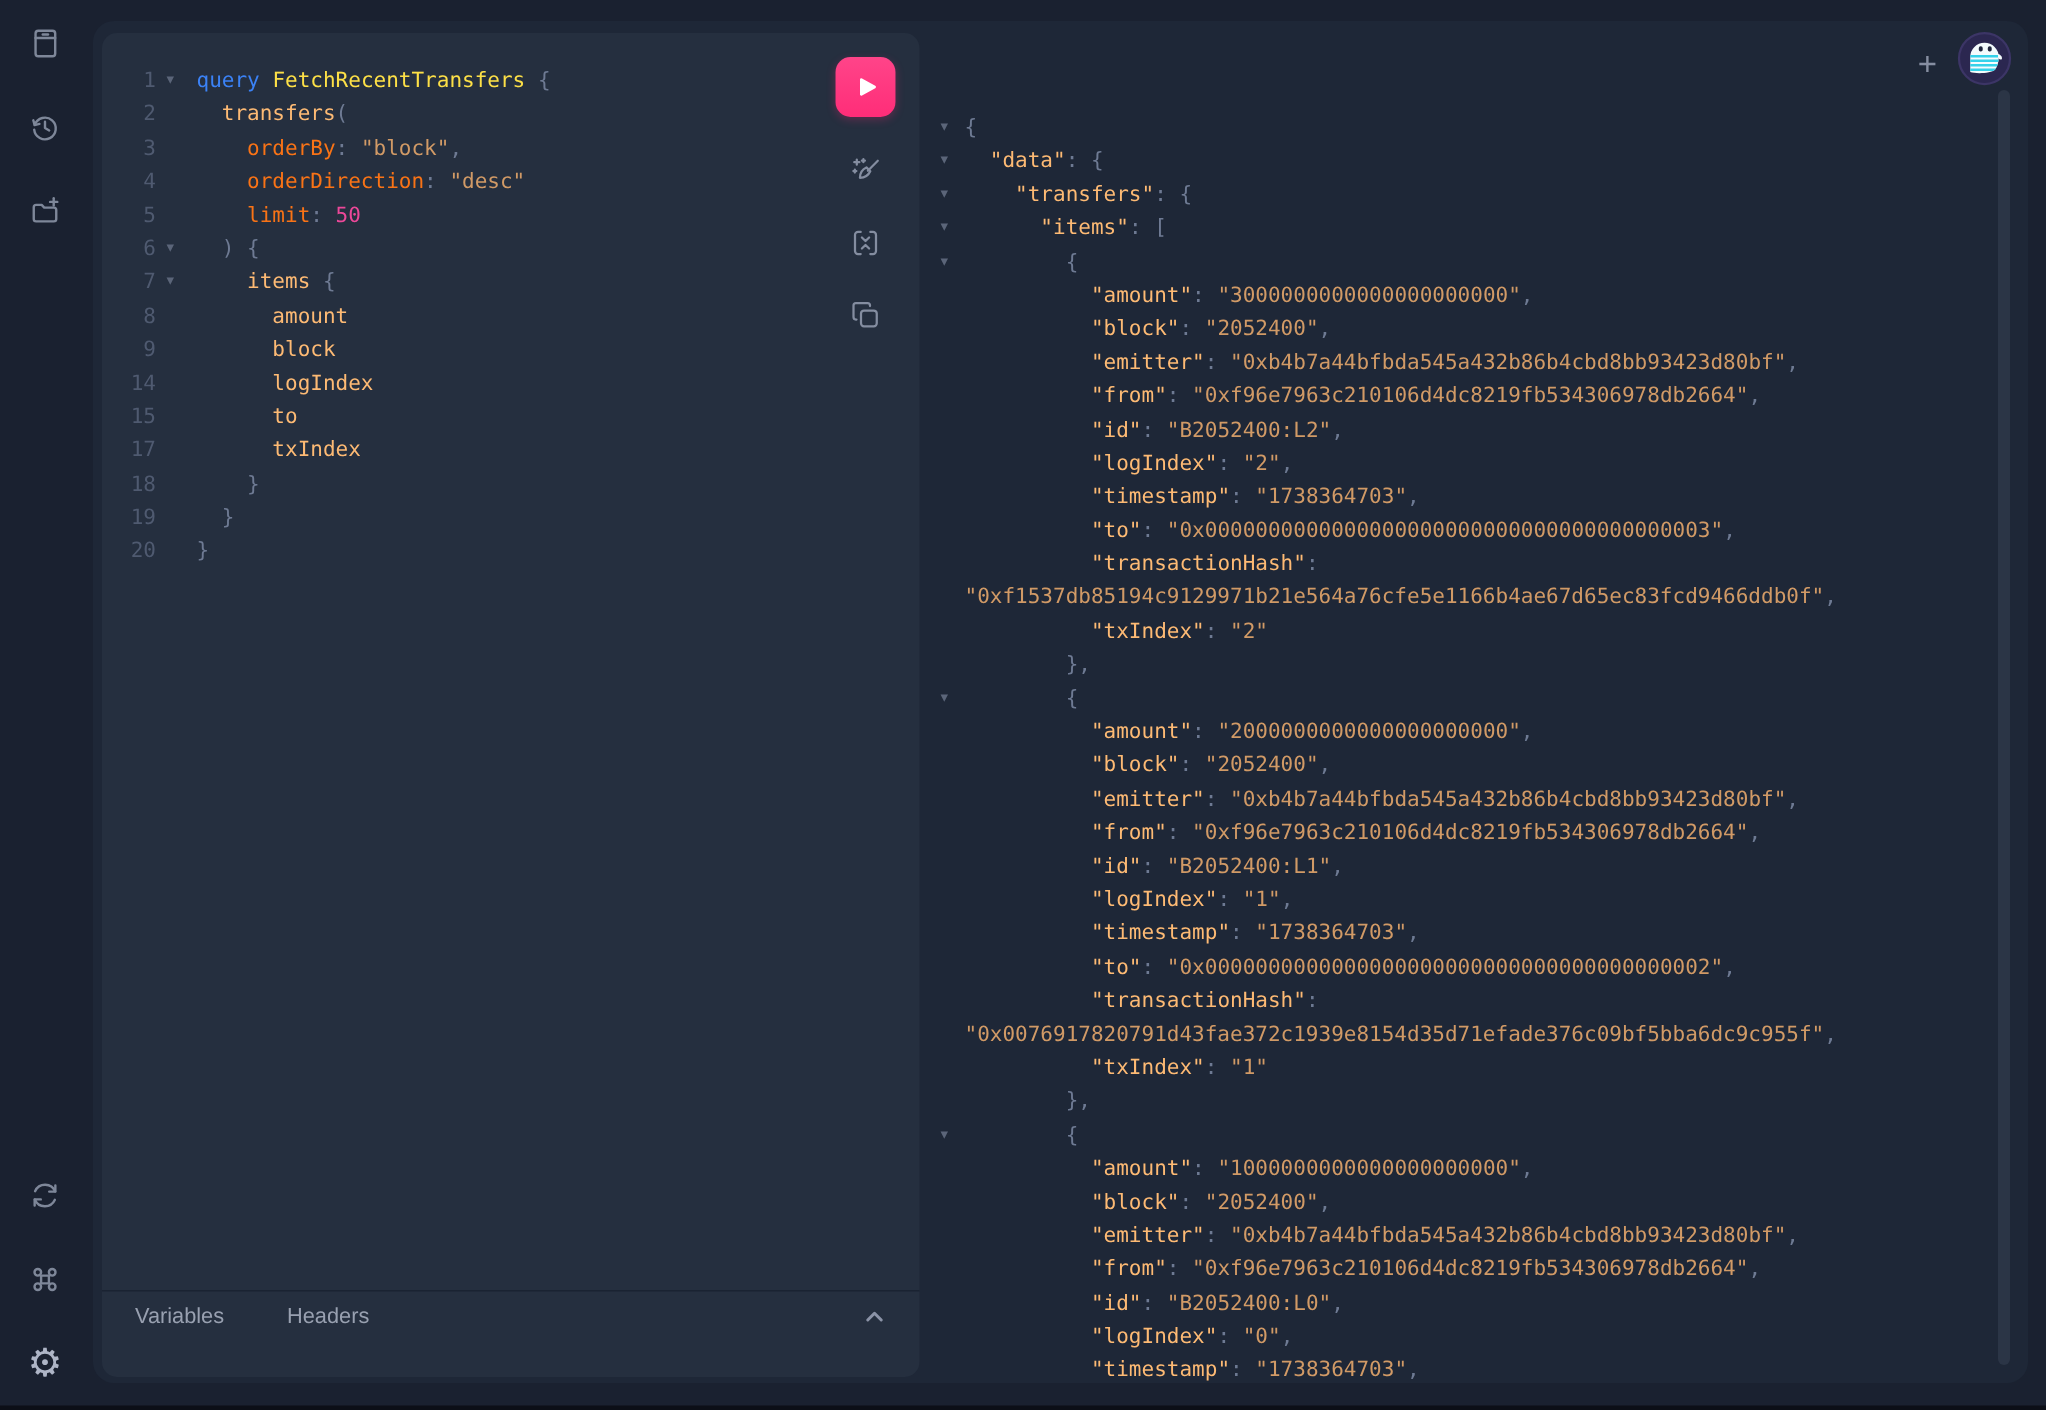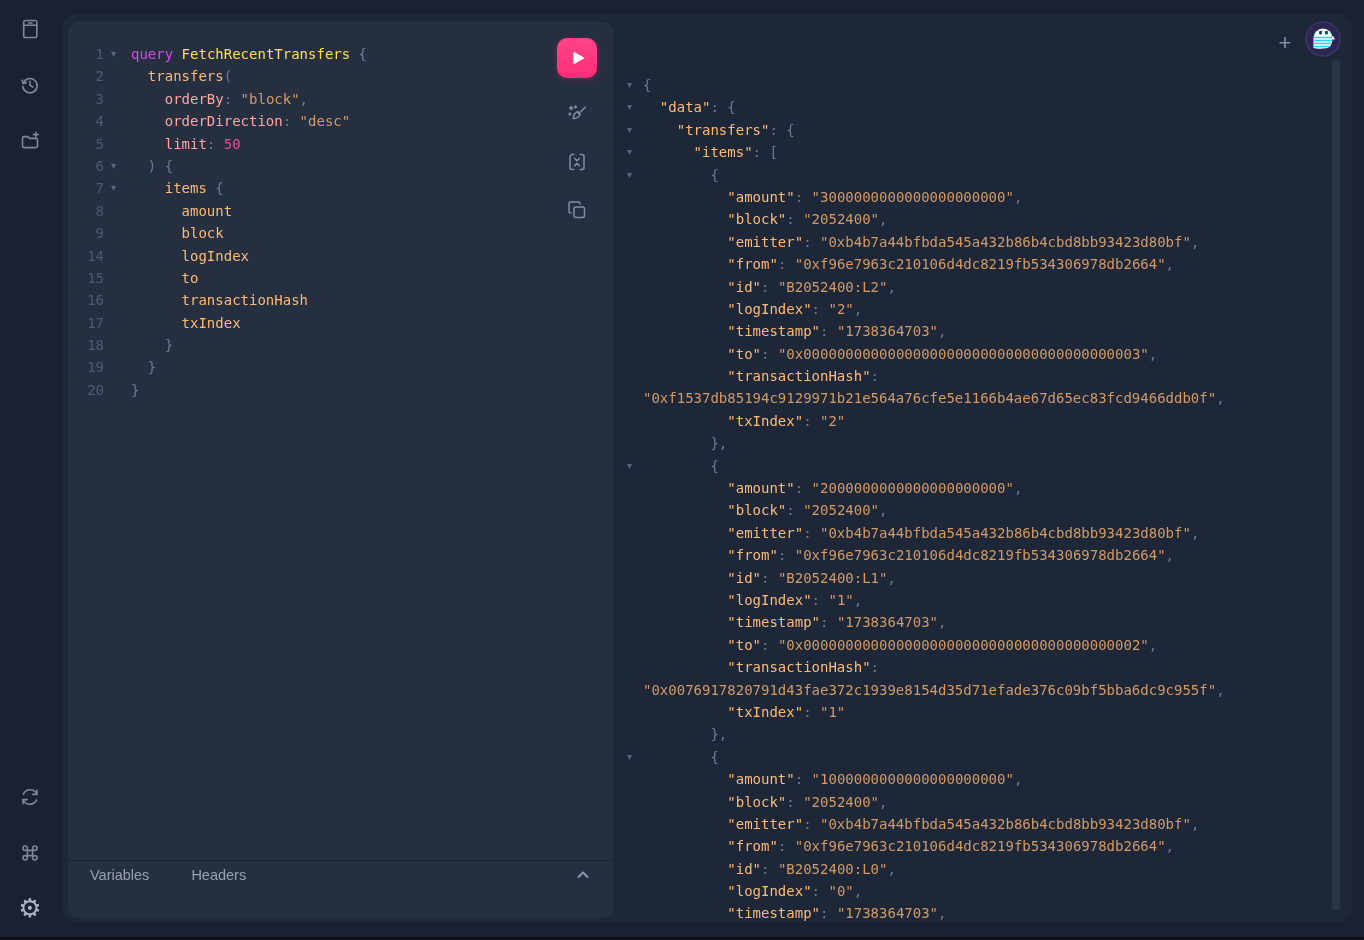--- a/index.html
+++ b/index.html
@@ -19,26 +19,26 @@
   
   .main-frame { position:absolute; left:62px; top:14px; width:1290px; height:908px; background:#1e2737; border-radius:14px; overflow:hidden; }
 
   
   .editor-panel { position:absolute; left:6px; top:8px; width:545px; height:896px; background:#252f3f; border-radius:10px; }
   .query-area { position:absolute; left:0; top:0; right:0; height:838px; overflow:hidden; padding-top:21px; }
   .ed-line { display:flex; height:22.4px; line-height:22.4px; font-size:14px; }
   .ed-ln { width:36px; text-align:right; color:#4f5a70; font-family:"DejaVu Sans Mono",monospace; flex:none; }
   .fold-col { width:27px; flex:none; text-align:left; padding-left:7px; font-size:10px; color:#5b6579; cursor:pointer; }
   .code { white-space:pre; font-family:"DejaVu Sans Mono",monospace; }
-  .tk-kw{color:#d946ef} .tk-def{color:#fde047} .tk-attr{color:#fca5a5}
+  .tk-kw{color:#3b82f6} .tk-def{color:#fde047} .tk-attr{color:#f97316}
   .tk-prop{color:#fdba74} .tk-str{color:#d19a66} .tk-num{color:#ec4899}
   .tk-pu{color:#6e7a93} .tk-ws{color:#6e7a93} .tk-pl{color:#c6ccd8}
 
   .ed-divider { position:absolute; left:0; right:0; top:838px; height:1px; background:#1a2332; }
-  .ed-footer { position:absolute; left:0; right:0; top:804px; height:57px; display:flex; align-items:flex-end; padding:0 22px; }
+  .ed-footer { position:absolute; left:0; right:0; top:827px; height:57px; display:flex; align-items:center; padding:0 22px; }
   .ftab { color:#98a0b0; font-size:14.5px; margin-right:42px; cursor:pointer; }
   .chev-btn { margin-left:auto; cursor:pointer; display:flex; }
   .chev-btn svg { stroke:#8b93a7; fill:none; stroke-width:2; stroke-linecap:round; stroke-linejoin:round; }
 
   
   .exec-btn { position:absolute; left:489px; top:16px; width:40px; height:40px; border-radius:10px;
     background:linear-gradient(180deg,#ff4489,#ff2d78); display:flex; align-items:center; justify-content:center; cursor:pointer;
     box-shadow:0 2px 6px rgba(255,45,120,.25); }
   .tool-icon { position:absolute; left:497px; width:24px; height:24px; cursor:pointer; }
   .tool-icon svg { width:24px; height:24px; stroke:#848da0; fill:none; stroke-width:1.5; stroke-linecap:round; stroke-linejoin:round; }
@@ -153,25 +153,20 @@
         </div>
         <div class="ed-line">
           <span class="ed-ln">14</span>
           <span class="fold-col"></span>
           <span class="code"><span class="tk-ws">      </span><span class="tk-prop">logIndex</span></span>
         </div>
         <div class="ed-line">
           <span class="ed-ln">15</span>
           <span class="fold-col"></span>
           <span class="code"><span class="tk-ws">      </span><span class="tk-prop">to</span></span>
-        </div>
-        <div class="ed-line">
-          <span class="ed-ln">16</span>
-          <span class="fold-col"></span>
-          <span class="code"><span class="tk-ws">      </span><span class="tk-prop">transactionHash</span></span>
         </div>
         <div class="ed-line">
           <span class="ed-ln">17</span>
           <span class="fold-col"></span>
           <span class="code"><span class="tk-ws">      </span><span class="tk-prop">txIndex</span></span>
         </div>
         <div class="ed-line">
           <span class="ed-ln">18</span>
           <span class="fold-col"></span>
           <span class="code"><span class="tk-ws">    </span><span class="tk-pu">}</span></span>

